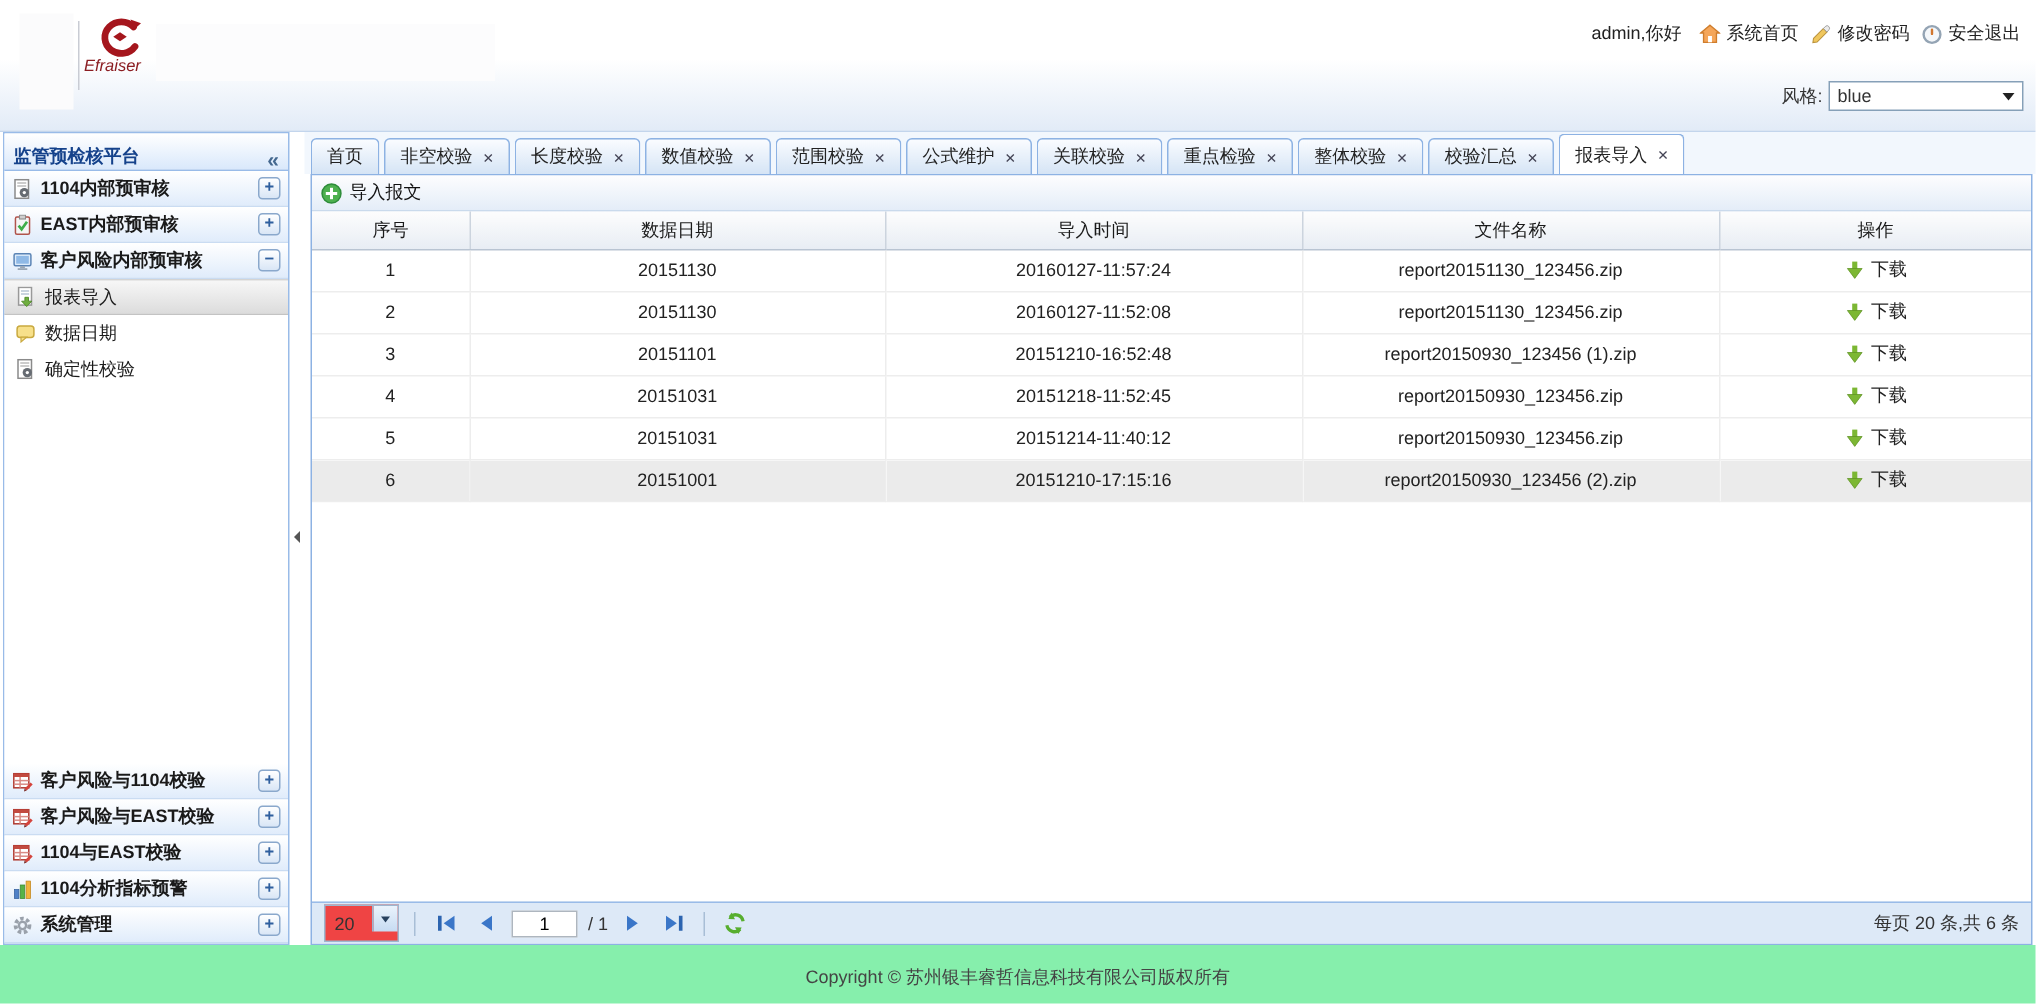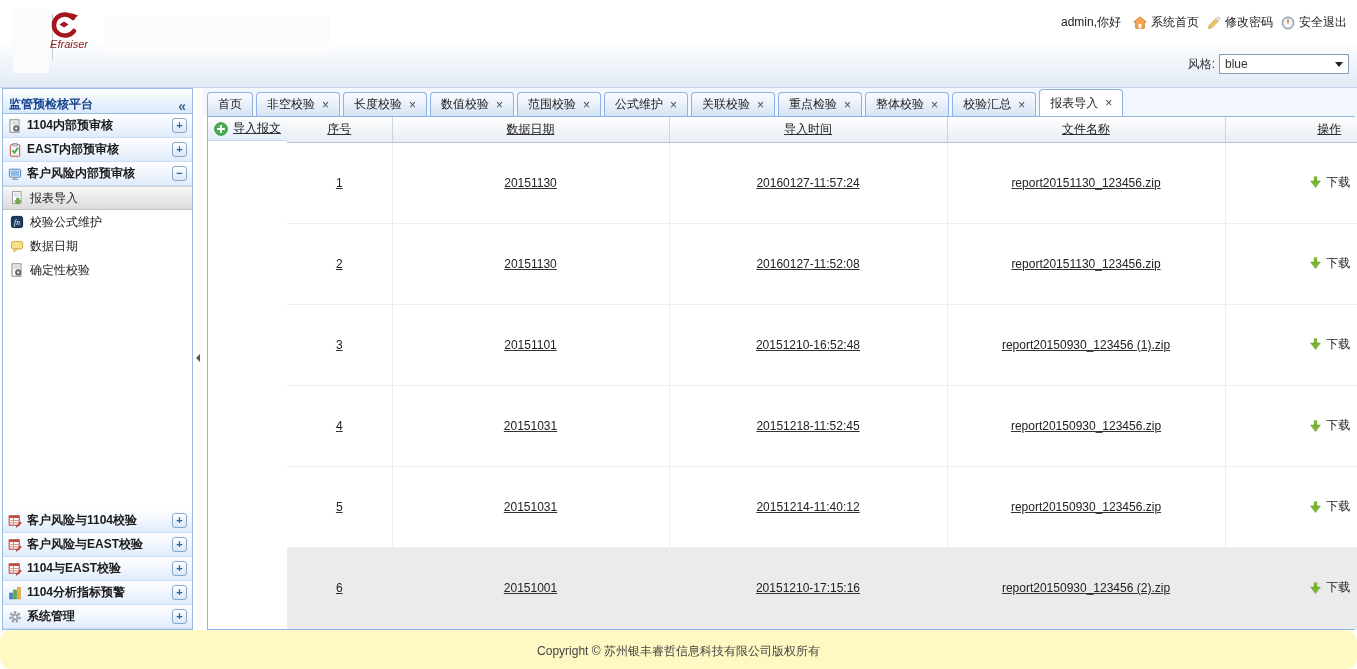--- a/index.html
+++ b/index.html
@@ -4,21 +4,21 @@
 <style>
 * { box-sizing:border-box; margin:0; padding:0; }
 html,body { width:1357px; height:669px; overflow:hidden; background:#fff;
   font-family:"Liberation Sans","DejaVu Sans",sans-serif; font-size:12px; color:#333; }
 
 
 .header { position:absolute; top:0; left:0; right:0; height:88px;
   background:linear-gradient(#ffffff 45%, #e2ebf7); border-bottom:1px solid #c3d5ec; }
 .logo-whitebox { position:absolute; left:13px; top:9px; width:36px; height:64px; background:#fbfbfc; }
 .logo-divider { position:absolute; left:52px; top:14px; width:1px; height:46px; background:#c9ccd4; }
-.logo { position:absolute; left:40px; top:11px; width:48px; text-align:right; }
+.logo { position:absolute; left:56px; top:11px; width:48px; text-align:left; }
 .logo svg { display:block; margin:0 auto; }
 .logo-text { color:#8b1d22; font-style:italic; font-size:11px; line-height:11px; }
 .banner { position:absolute; left:104px; top:16px; width:226px; height:38px; background:#fcfcfd; }
 .header-links { position:absolute; top:14px; right:10px; display:flex; align-items:center; gap:8px; }
 .greeting { margin-right:4px; color:#222; }
 .hlink { display:inline-flex; align-items:center; gap:4px; cursor:pointer; color:#222; }
 .style-row { position:absolute; top:54px; right:8px; display:flex; align-items:center; gap:4px; }
 .style-select { width:130px; height:20px; border:1px solid #86a0b8; background:#fff;
   display:flex; align-items:center; justify-content:space-between; padding:0 5px; cursor:pointer; }
 .sel-arrow { width:0; height:0; border-left:4px solid transparent; border-right:4px solid transparent; border-top:5px solid #222; }
@@ -51,21 +51,21 @@
 
 .main { position:absolute; left:203px; top:88px; right:0; height:542px; background:#fff; }
 .tabstrip { height:28px; display:flex; align-items:flex-end; gap:3px; padding-left:4px;
   background:#f2f7fd; position:relative; }
 .tab { height:24px; padding:0 10px; display:flex; align-items:center; gap:7px;
   border:1px solid #8db2e3; border-bottom:none; border-radius:4px 4px 0 0;
   background:linear-gradient(#fafcff,#d5e4f5); cursor:pointer; color:#222; white-space:nowrap; position:relative; z-index:1; }
 .tab.active { height:27px; background:#fff; z-index:3; }
 .tab-close { color:#445; font-size:12px; line-height:1; cursor:pointer; }
 .content { position:absolute; top:28px; left:4px; right:2px; bottom:0;
-  border:1px solid #8db2e3; background:#fff; display:flex; flex-direction:row; z-index:2;text-decoration:underline; }
+  border:1px solid #8db2e3; background:#fff; display:flex; flex-direction:column; z-index:2; }
 
 
 .toolbar { flex:none; height:24px; background:linear-gradient(#fdfdfe,#e4edf8);
   border-bottom:1px solid #cadaec; display:flex; align-items:center; padding:0 6px; }
 .import-btn { display:flex; align-items:center; gap:5px; cursor:pointer; color:#111; }
 
 
 table.grid { border-collapse:collapse; width:100%; table-layout:fixed; flex:none; }
 .grid col.c0{width:105px}.grid col.c1{width:277px}.grid col.c2{width:278px}.grid col.c3{width:278px}
 .grid thead th { height:25px; background:linear-gradient(#fdfdfd,#e8edf4);
@@ -88,22 +88,22 @@
   background:linear-gradient(#eaf3fc,#c6dbf2); border-left:1px solid #9db6cf;
   display:flex; align-items:center; justify-content:center; }
 .combo-trigger i { width:0; height:0; border-left:3.5px solid transparent; border-right:3.5px solid transparent; border-top:4.5px solid #27415e; }
 .pager-sep { width:1px; height:16px; background:#a8bed6; margin:0 3px; }
 .pager-btn { width:20px; height:20px; display:flex; align-items:center; justify-content:center; cursor:pointer; }
 .page-input { width:44px; height:18px; border:1px solid #aeb6bf; text-align:center;
   font-size:12px; font-family:inherit; }
 .pager-summary { margin-left:auto; color:#333; }
 
 
-.footer { position:absolute; left:0; right:0; top:630px; height:39px; background:#fef9c3;
-  display:flex; justify-content:center; padding-top:13px; color:#444;border-radius:11px; }
+.footer { position:absolute; left:0; right:0; top:630px; height:39px; background:#86efac;
+  display:flex; justify-content:center; padding-top:13px; color:#444; }
 </style>
 </head>
 <body>
 
 <div class="header">
   <div class="logo-whitebox"></div>
   <div class="logo-divider"></div>
   <div class="logo">
     <span>
       <svg width="36" height="28" viewBox="0 0 36 28">
@@ -203,29 +203,20 @@
       <div class="menu-item selected">
         <span class="icn">
           <svg width="14" height="14" viewBox="0 0 14 14">
             <rect x="2.4" y="0.6" width="8.6" height="11.8" fill="#fff" stroke="#999"></rect>
             <line x1="4" y1="3" x2="9.4" y2="3" stroke="#b9c6d4"></line>
             <line x1="4" y1="5" x2="9.4" y2="5" stroke="#b9c6d4"></line>
             <path d="M9 7.2 v2.6 h2.2 l-3.4 3.6 -3.4 -3.6 h2.2 v-2.6 Z" fill="#6fae3f" stroke="#4f8a28" stroke-width="0.6"></path>
           </svg>
         </span>
         <span>报表导入</span>
-      </div>
-      <div class="menu-item">
-        <span class="icn">
-          <svg width="14" height="14" viewBox="0 0 14 14">
-            <rect x="1.4" y="1.4" width="11.2" height="11.2" rx="2" fill="#1d3d63" stroke="#12263d"></rect>
-            <text x="7" y="10" font-size="7.5" fill="#fff" text-anchor="middle" font-style="italic" font-family="serif">fn</text>
-          </svg>
-        </span>
-        <span>校验公式维护</span>
       </div>
       <div class="menu-item">
         <span class="icn">
           <svg width="14" height="14" viewBox="0 0 14 14">
             <rect x="1.4" y="2.4" width="11.2" height="7.6" rx="2" fill="#f7e08a" stroke="#c9a93f"></rect>
             <path d="M4 9.8 L4 13 L7.8 9.8 Z" fill="#f7e08a" stroke="#c9a93f" stroke-width="0.8"></path>
           </svg>
         </span>
         <span>数据日期</span>
       </div>

